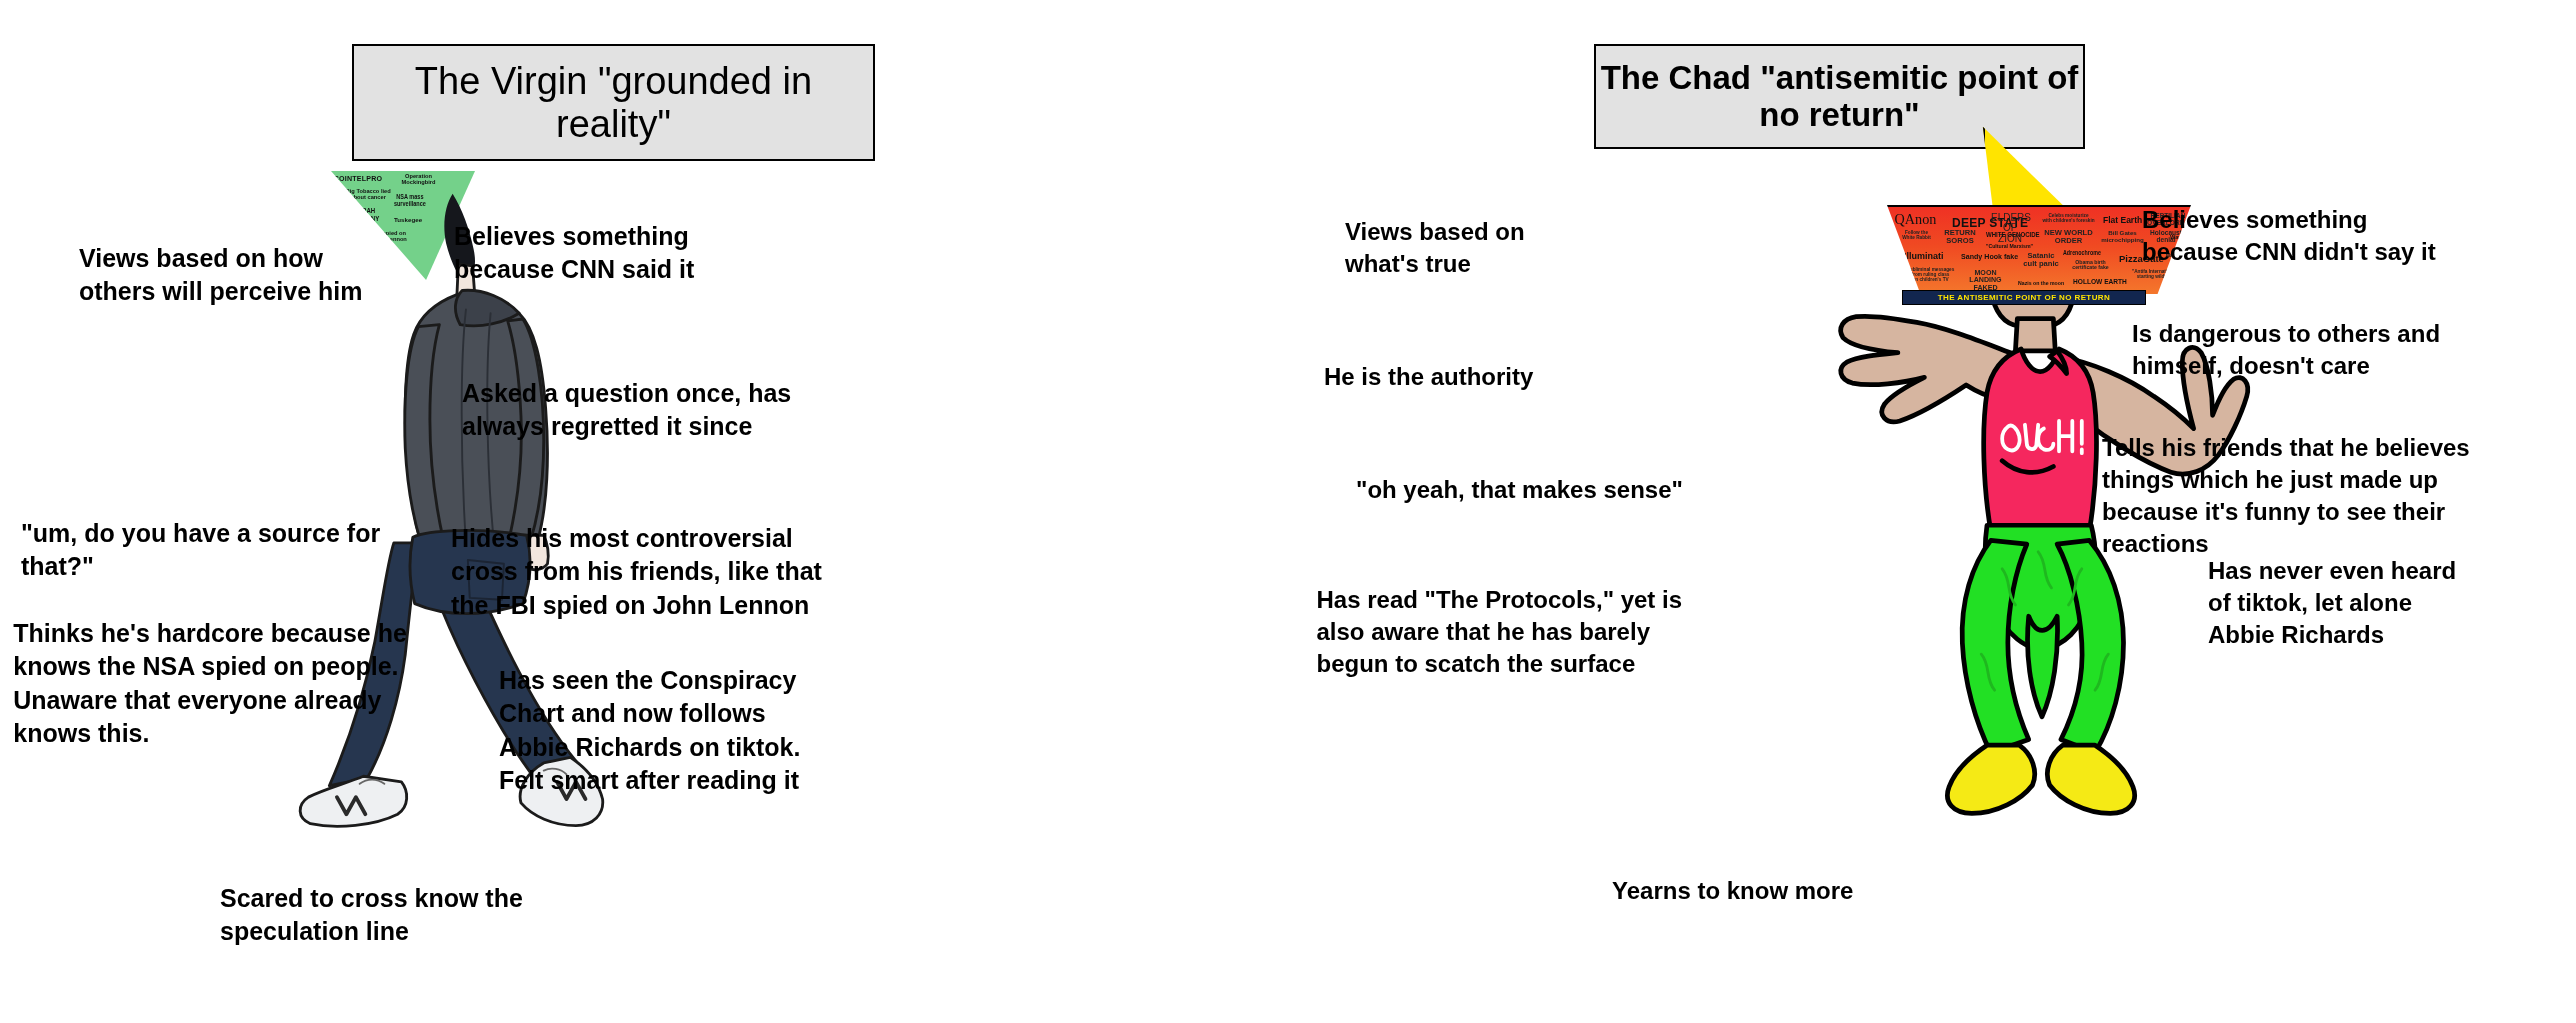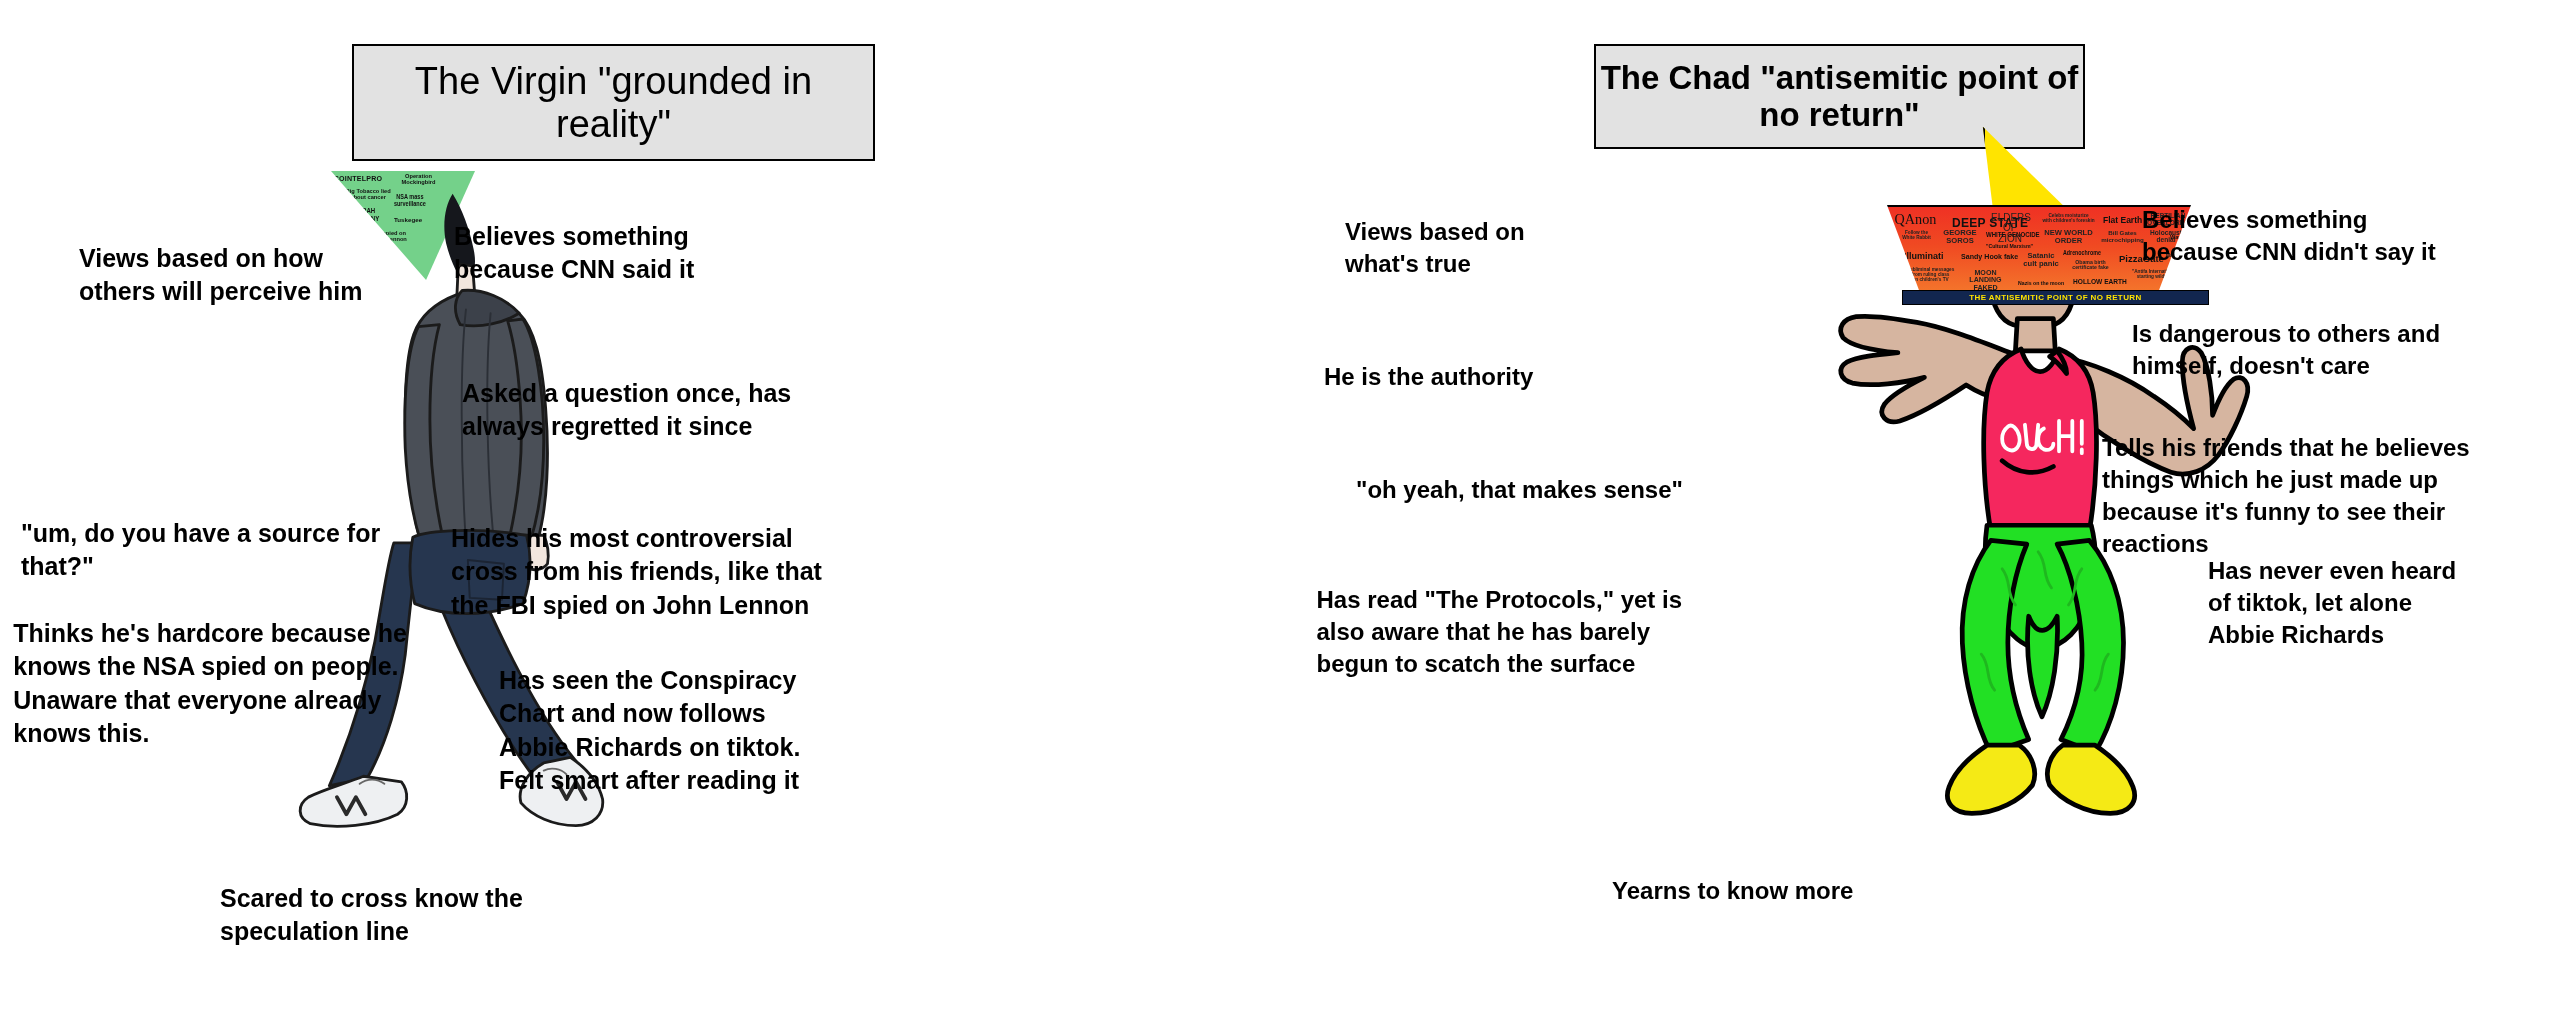--- a/index.html
+++ b/index.html
@@ -75,21 +75,21 @@
     background:#ffe400;border:4.7px solid #000;
     clip-path:polygon(2% 4%,100% 98%,14% 100%);
   }
   #red-pyramid{
     position:absolute;left:82px;top:82px;width:304px;height:87px;
     background:linear-gradient(180deg,#ef3124 0%,#f04a22 45%,#f4772c 100%);
     clip-path:polygon(0 0,100% 0,89% 100%,11% 100%);
     border-top:2.8px solid #000;overflow:hidden;
   }
   #red-bar{
-    position:absolute;left:97px;top:167px;width:307px;height:15px;
+    position:absolute;left:97px;top:167px;width:244px;height:15px;
     background:#12264f;border:1.9px solid #000;box-sizing:border-box;
     display:flex;align-items:center;justify-content:center;
   }
   #red-bar span{color:#ffe400;font-size:8px;font-weight:bold;letter-spacing:0.4px;white-space:nowrap;}
   .rp-t{position:absolute;color:#111;white-space:nowrap;font-weight:bold;}
   .rp-s{position:absolute;color:#222;white-space:pre-line;line-height:1.05;text-align:center;font-weight:600;}
 </style>
 </head>
 <body>
 
@@ -271,21 +271,21 @@
       <span class="rp-s" style="left:104px;top:5.7px;font-size:10px;width:38px;font-weight:normal;">ELDERS
 OF ZION</span>
       <span class="rp-s" style="left:152px;top:6.6px;font-size:4.7px;width:59px;">Celebs moisturize
 with children's foreskin</span>
       <span class="rp-t" style="left:216px;top:7.6px;font-size:8.5px;">Flat Earth</span>
       <span class="rp-s" style="left:258px;top:5.7px;font-size:6.6px;width:46px;font-weight:bold;">REPTILIAN
 OVERLORDS</span>
 
       <span class="rp-s" style="left:9.5px;top:24px;font-size:4.7px;width:40px;">Follow the
 White Rabbit</span>
-      <span class="rp-s" style="left:51px;top:22px;font-size:7.6px;width:44px;font-weight:bold;">GEORGE
+      <span class="rp-s" style="left:51px;top:22px;font-size:7.6px;width:44px;font-weight:bold;">RETURN
 SOROS</span>
       <span class="rp-t" style="left:99px;top:23px;font-size:7.6px;transform:scaleX(.8);transform-origin:left top;">WHITE GENOCIDE</span>
       <span class="rp-s" style="left:154px;top:22px;font-size:7.6px;width:55px;font-weight:bold;">NEW WORLD
 ORDER</span>
       <span class="rp-s" style="left:211px;top:23px;font-size:6.2px;width:49px;">Bill Gates
 microchipping</span>
       <span class="rp-s" style="left:260px;top:23px;font-size:6.6px;width:38px;">Holocaust
 denial</span>
       <span class="rp-t" style="left:283px;top:26.6px;font-size:5.7px;font-weight:600;">WayFair</span>
       <span class="rp-t" style="left:99px;top:36px;font-size:5.2px;font-weight:600;">"Cultural Marxism"</span>

